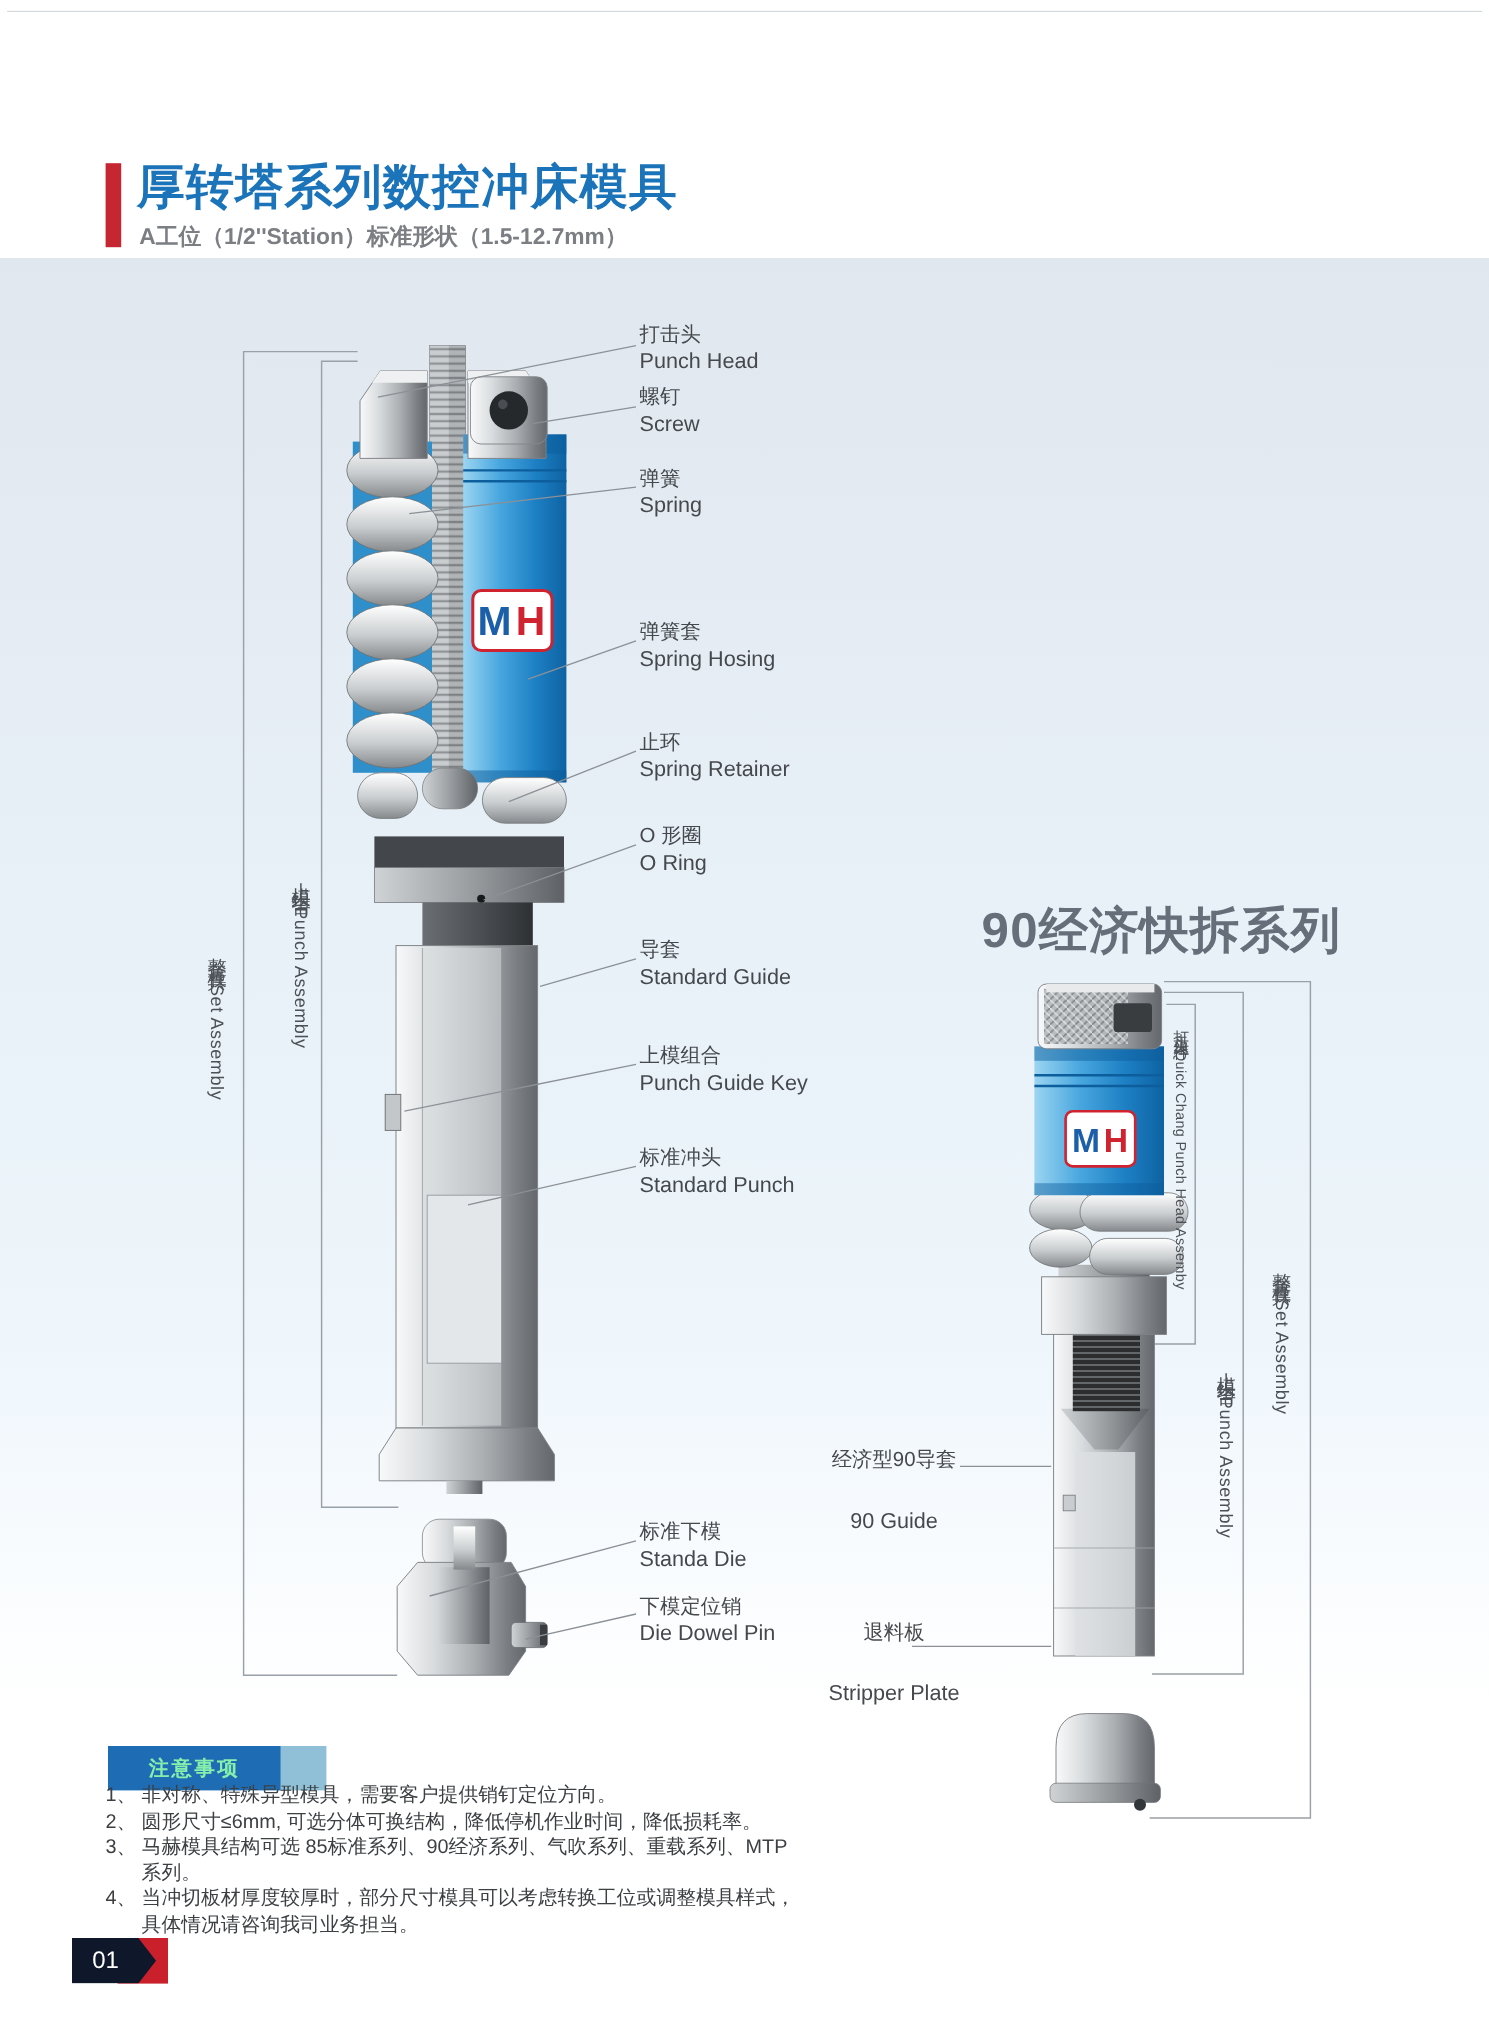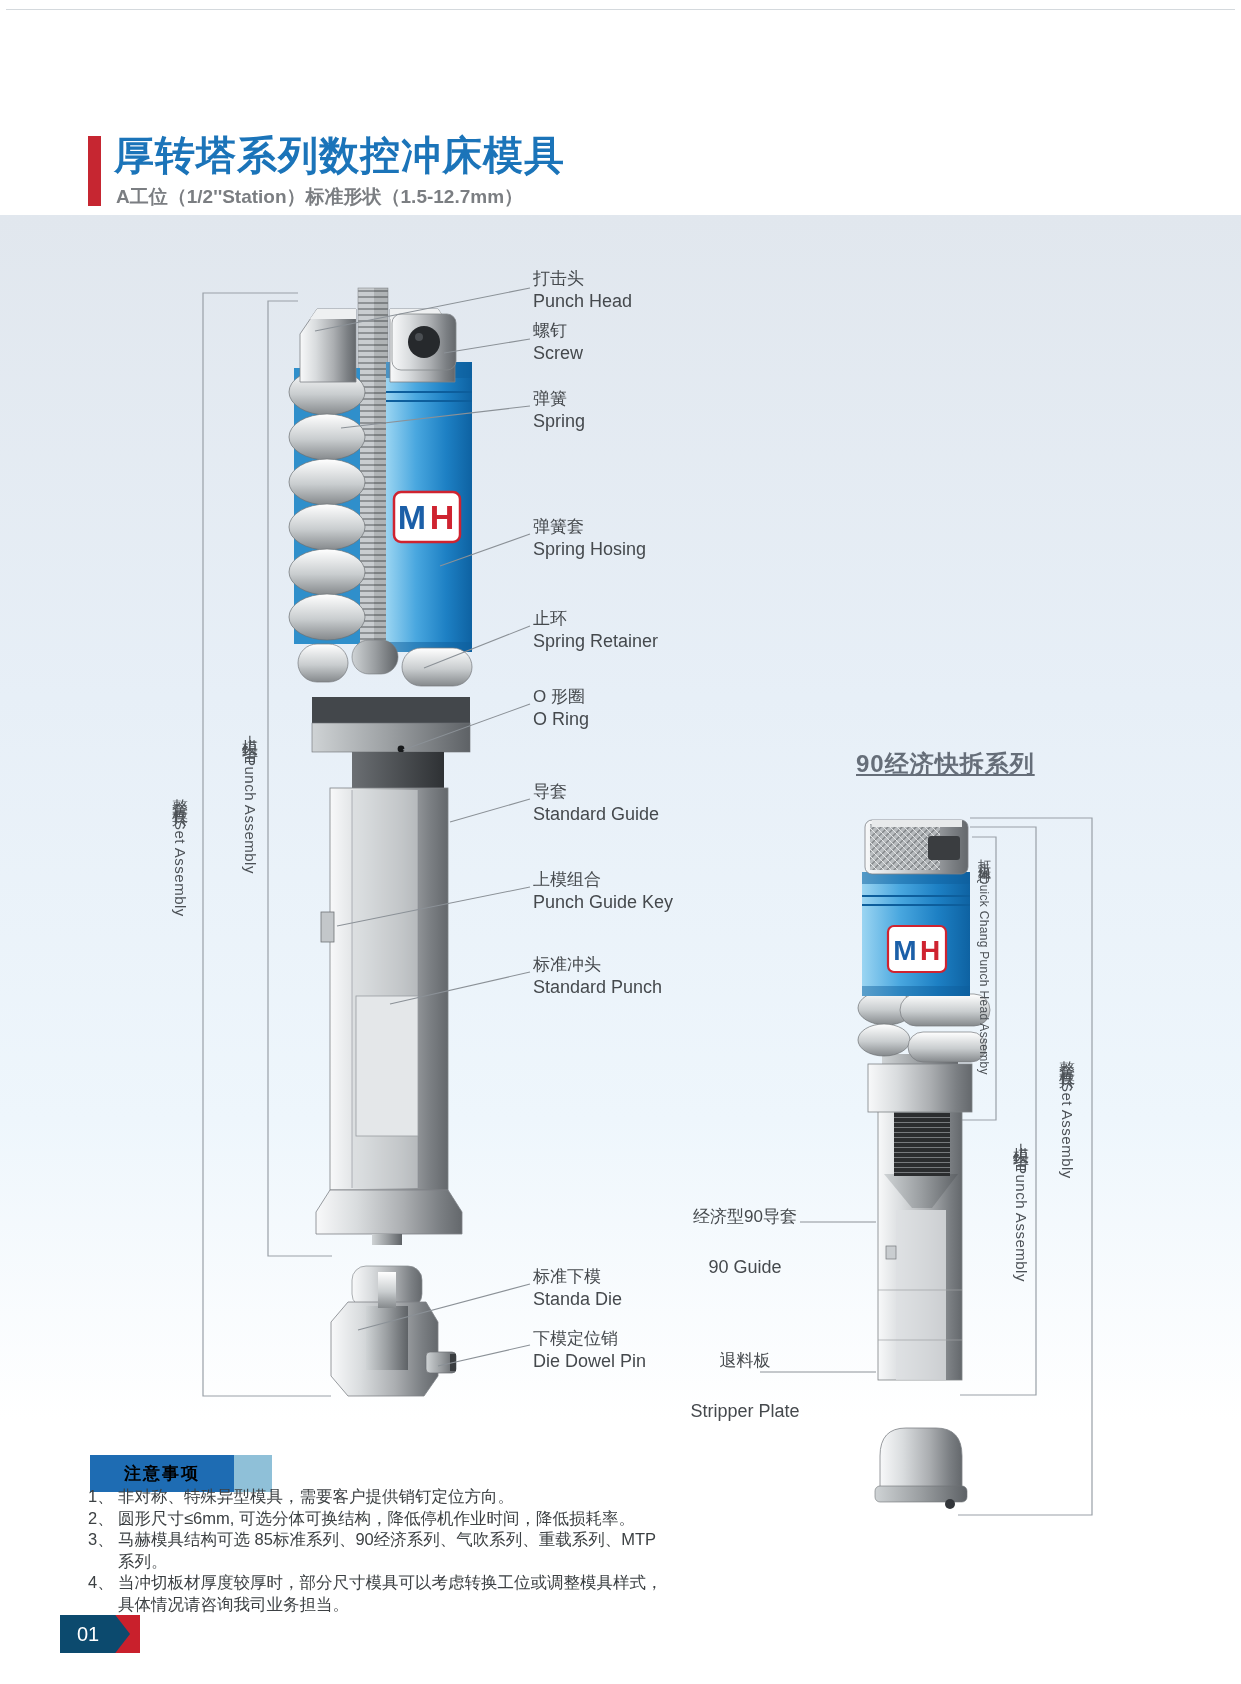--- a/index.html
+++ b/index.html
@@ -4,42 +4,42 @@
 <style>
   html,body{margin:0;padding:0;background:#fff;}
   .page{position:relative;width:1241px;height:1684px;background:#ffffff;overflow:hidden;
         font-family:"Liberation Sans","DejaVu Sans",sans-serif;color:#3c4043;}
   .topline{position:absolute;left:6px;right:6px;top:9px;height:0;border-top:1px solid #d4d9dd;}
   .panel{position:absolute;left:0;top:215px;width:100%;height:1205px;
          background:linear-gradient(180deg,#e1e7ee 0%,#e7eff7 40%,#eef6fc 75%,#ffffff 100%);}
   .accent-bar{position:absolute;left:88px;top:136px;width:13px;height:70px;background:#c62631;}
   .page-title{position:absolute;left:114px;top:128px;font-size:40px;font-weight:bold;color:#1b74b9;letter-spacing:1px;white-space:nowrap;}
   .page-subtitle{position:absolute;left:116px;top:184px;font-size:19px;font-weight:bold;color:#7b7e82;white-space:nowrap;}
-  .series-title{position:absolute;left:856px;top:748px;font-size:24px;font-weight:bold;color:#666e79;letter-spacing:1px;white-space:nowrap;text-decoration:underline;}
+  .series-title{position:absolute;left:818px;top:748px;font-size:41px;font-weight:bold;color:#666e79;letter-spacing:1px;white-space:nowrap;}
   .diag{position:absolute;left:0;top:0;pointer-events:none;}
   .lbl{position:absolute;left:533px;color:#45494d;line-height:22px;white-space:nowrap;}
   .lbl .zh{font-size:17px;}
   .lbl .en{font-size:18px;}
   .rlbl{position:absolute;left:655px;width:180px;text-align:center;color:#45494d;line-height:22px;white-space:nowrap;}
   .rlbl .zh{font-size:17px;}
   .rlbl .en{font-size:18px;margin-top:28px;}
   .vlbl{position:absolute;writing-mode:vertical-rl;color:#4c5156;white-space:nowrap;}
   .vlbl .zh{font-size:16px;letter-spacing:4px;}
   .vlbl .en{font-size:15px;margin-top:18px;letter-spacing:.5px;}
   .vlbl.small .zh{font-size:13px;letter-spacing:3px;}
   .vlbl.small .en{font-size:12px;margin-top:12px;letter-spacing:.3px;}
-  .notes-hdr{position:absolute;left:90px;top:1455px;width:144px;height:37px;background:#1e6cb3;color:#000000;
+  .notes-hdr{position:absolute;left:90px;top:1455px;width:144px;height:37px;background:#1e6cb3;color:#86efac;
              font-size:17px;font-weight:bold;letter-spacing:2px;display:flex;align-items:center;justify-content:center;}
   .notes-hdr2{position:absolute;left:234px;top:1455px;width:38px;height:37px;background:#8fc0d8;}
   .notes{position:absolute;left:88px;top:1486px;width:580px;font-size:16.5px;line-height:21.5px;color:#3c4043;}
   .note{display:flex;}
   .note .n{flex:0 0 30px;}
   .note .t{flex:1;}
   .pn-red{position:absolute;left:98px;top:1615px;width:42px;height:38px;background:#c9202c;}
-  .pn-blue{position:absolute;left:60px;top:1615px;width:70px;height:38px;background:#0c4a6e;
+  .pn-blue{position:absolute;left:60px;top:1615px;width:70px;height:38px;background:#0f172a;
            clip-path:polygon(0 0,79% 0,100% 50%,79% 100%,0 100%);
            color:#fff;font-size:20px;display:flex;align-items:center;justify-content:center;
            padding-right:14px;box-sizing:border-box;}
   .bk{fill:none;stroke:#99a0a7;stroke-width:1.2;}
   .ld{fill:none;stroke:#8b9197;stroke-width:1.1;}
 </style>
 </head>
 <body>
 
 <div class="page">

